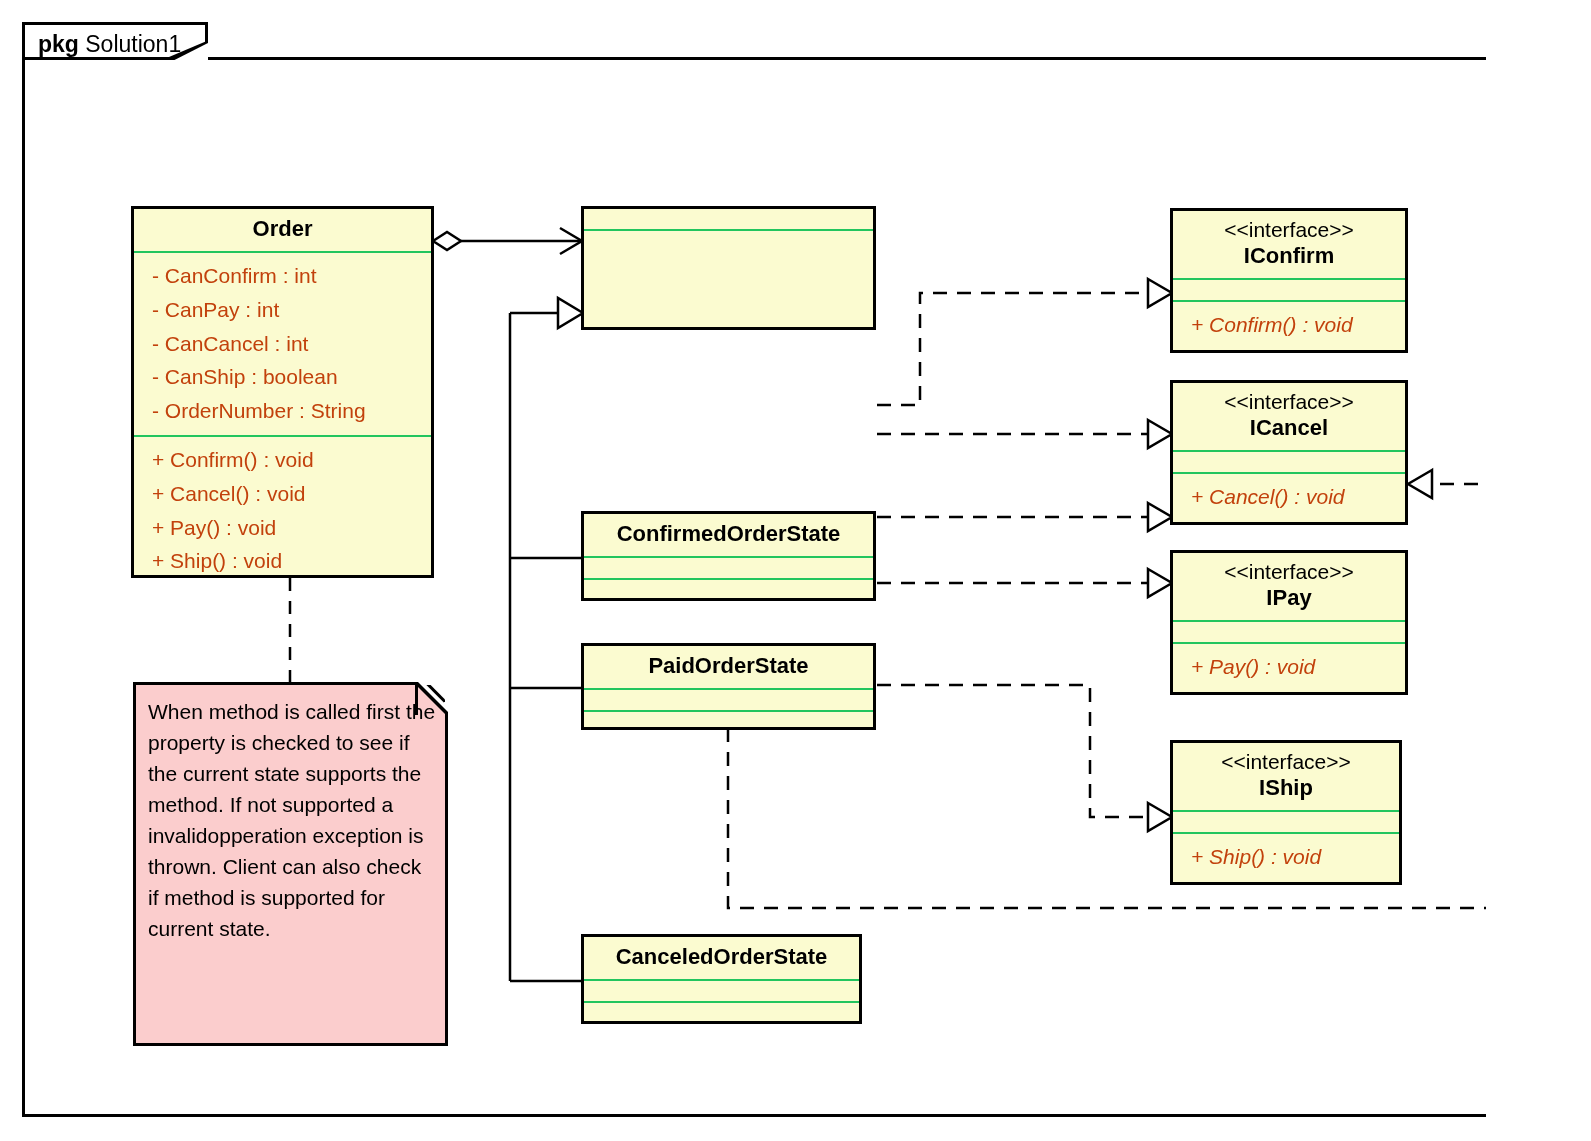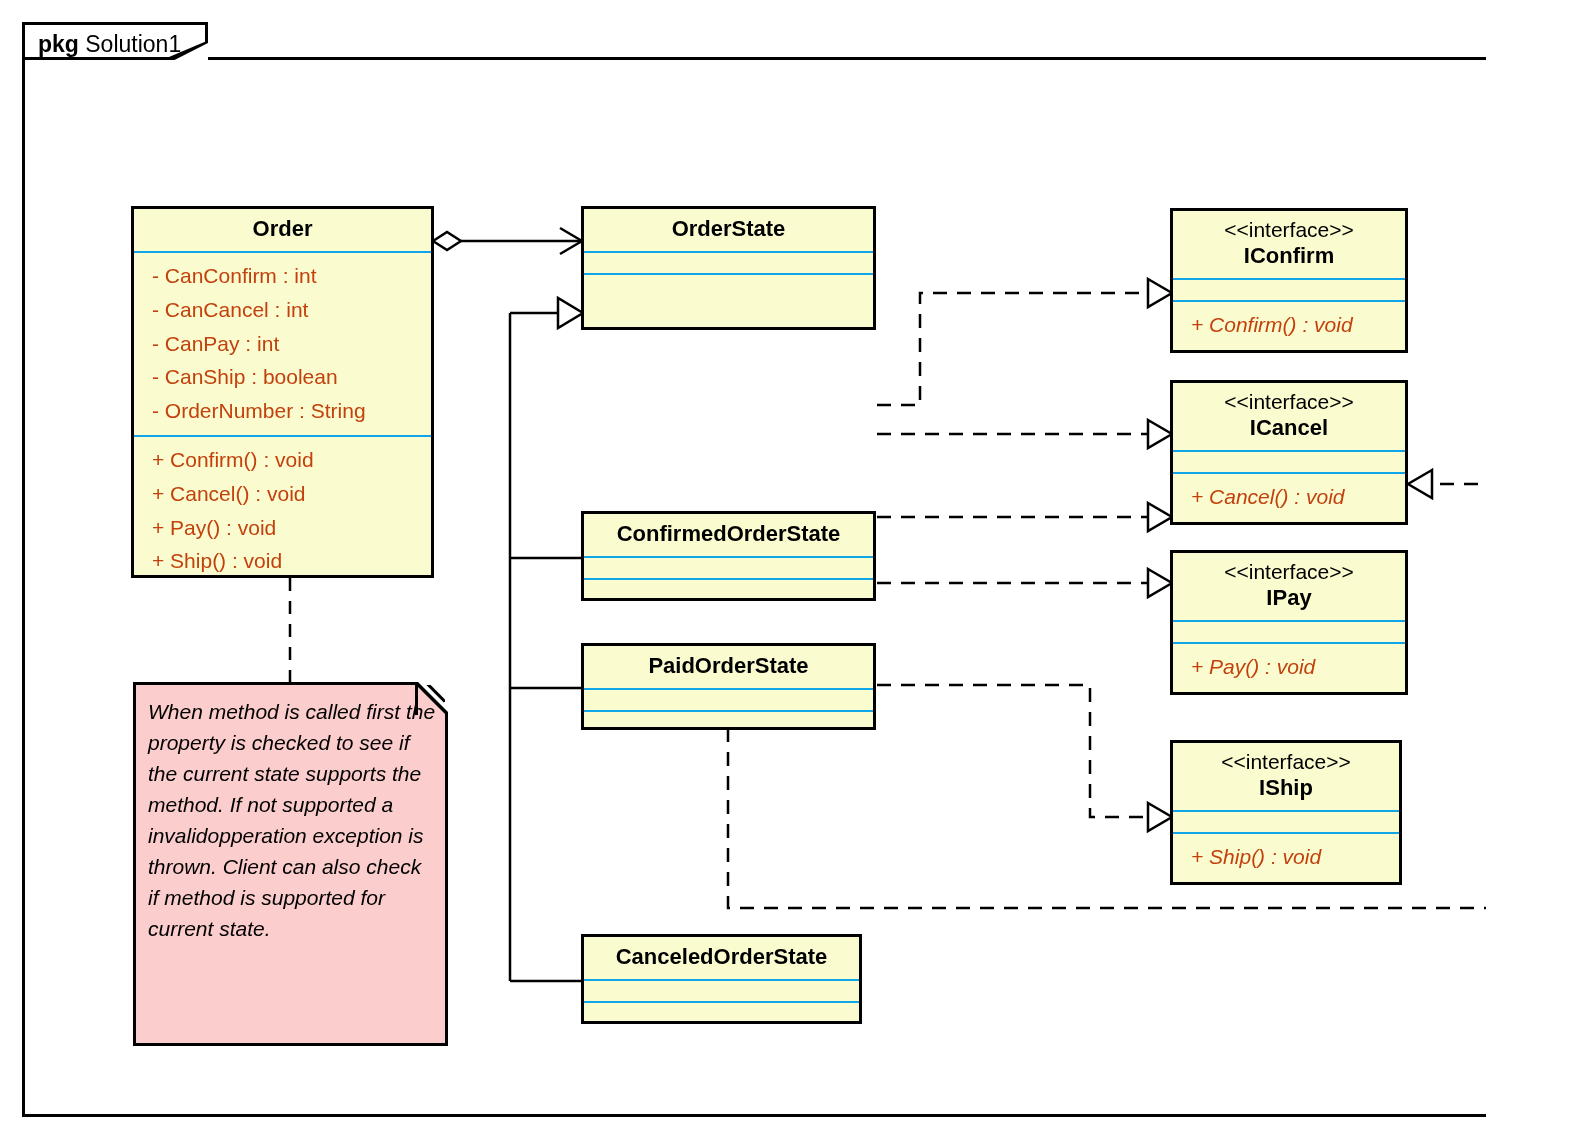--- a/index.html
+++ b/index.html
@@ -62,21 +62,21 @@
 
   
   .uml {
     position: absolute;
     box-sizing: border-box;
     border: 3px solid #000;
     background: #fbfbd0;
     z-index: 3;
   }
   .uml .sec {
-    border-bottom: 2px solid #0ea5e9;
+    border-bottom: 2px solid #22c55e;
     padding: 0;
   }
   .uml .sec:last-child { border-bottom: none; }
   .uml .name {
     text-align: center;
     font-weight: bold;
     font-size: 22px;
     color: #000;
     padding: 7px 6px 9px 6px;
     line-height: 1.18;
@@ -149,21 +149,20 @@
   }
   .note .txt {
     position: absolute;
     left: 15px;
     top: 14px;
     right: 12px;
     font-size: 21px;
     line-height: 31px;
     color: #000;
     white-space: pre-line;
-    font-style: italic;
   }
 
   
   #wires {
     position: absolute;
     left: 0; top: 0;
     width: 1591px;
     height: 1141px;
     z-index: 2;
     pointer-events: none;
@@ -233,35 +232,34 @@
 
     <g>
       <line x1="290" y1="578" x2="290" y2="683" stroke="#000" stroke-width="2.5" stroke-dasharray="13,10"></line>
     </g>
   </svg>
 
   <div class="uml" style="left:131px; top:206px; width:303px; height:372px;">
     <div class="sec name">Order</div>
     <div class="sec rows">
       <div class="row">- CanConfirm : int</div>
+      <div class="row">- CanPay : int</div>
       <div class="row">- CanCancel : int</div>
-      <div class="row">- CanPay : int</div>
       <div class="row">- CanShip : boolean</div>
       <div class="row">- OrderNumber : String</div>
     </div>
     <div class="sec rows">
       <div class="row">+ Confirm() : void</div>
       <div class="row">+ Cancel() : void</div>
       <div class="row">+ Pay() : void</div>
       <div class="row">+ Ship() : void</div>
     </div>
   </div>
 
   <div class="uml" style="left:581px; top:206px; width:295px; height:124px;">
-    <div class="sec name">OrderState</div>
     <div class="sec empty-a"></div>
     <div class="sec empty-b"></div>
   </div>
 
 
   <div class="uml" style="left:581px; top:511px; width:295px; height:90px;">
     <div class="sec name">ConfirmedOrderState</div>
     <div class="sec empty-s"></div>
     <div class="sec empty-s"></div>
   </div>

